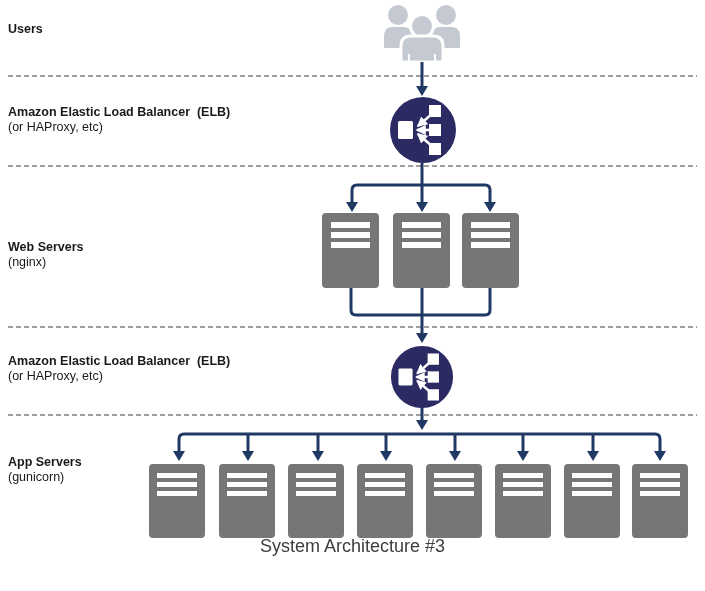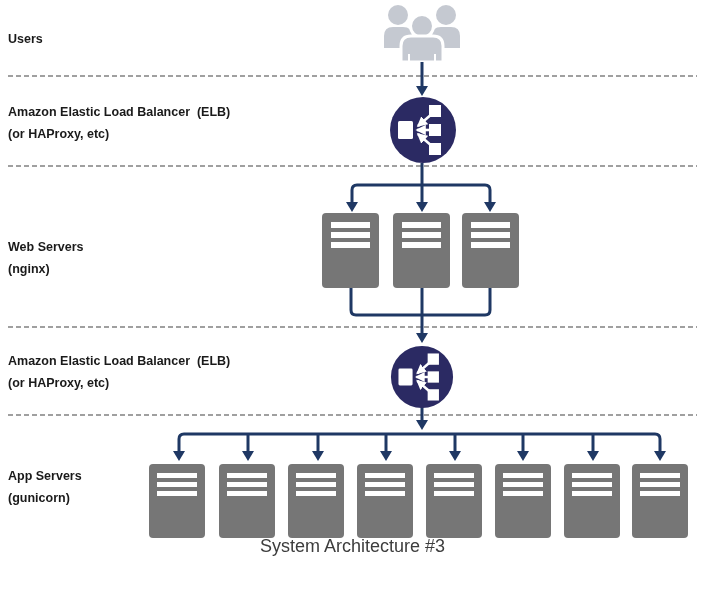--- a/index.html
+++ b/index.html
@@ -7,21 +7,21 @@
     position:relative;width:705px;height:591px;background:var(--background,#fff);
     font-family:"Liberation Sans",sans-serif;overflow:hidden;
   }
   .sep{
     position:absolute;left:8px;width:689px;height:2px;
     background:repeating-linear-gradient(90deg,var(--separator-gray,#8f8f8f) 0 5px,transparent 5px 8px);
     opacity:.85;
   }
   .tier-label{position:absolute;left:8px;color:var(--label-color,#1a1a1a);}
   .tier-label .label{font-size:12.5px;font-weight:bold;white-space:pre;line-height:15px;}
-  .tier-label .sublabel{font-size:12.5px;font-weight:bold;white-space:pre;line-height:15px;margin-top:7px;}
+  .tier-label .sublabel{font-size:12.5px;font-weight:normal;white-space:pre;line-height:15px;}
   svg.connectors{position:absolute;left:0;top:0;z-index:2;}
   svg.elb,svg.users{position:absolute;z-index:3;}
   .server-box{position:absolute;background:var(--server-gray,#767676);border-radius:4px;z-index:3;}
   .stripes{padding-top:9px;}
   .stripe{height:6px;background:#fff;margin:0 9px 4px 9px;}
   .server-box.app .stripe{height:5px;margin:0 8px 4px 8px;}
   .diagram-title{
     position:absolute;top:536px;left:0;width:705px;text-align:center;
     font-size:18px;color:var(--title-color,#3d3d3d);letter-spacing:0px;
   }
@@ -29,36 +29,36 @@
 </head>
 <body>
 
 <div id="canvas">
 
   <div class="sep" style="top:75px"></div>
   <div class="sep" style="top:165px"></div>
   <div class="sep" style="top:326px"></div>
   <div class="sep" style="top:414px"></div>
 
-  <div class="tier-label" style="top:32px">
+  <div class="tier-label" style="top:22px">
     <div class="label">Users</div>
   </div>
   <div class="tier-label" style="top:105px">
     <div class="label">Amazon Elastic Load Balancer  (ELB)</div>
     <div class="sublabel">(or HAProxy, etc)</div>
   </div>
   <div class="tier-label" style="top:240px">
     <div class="label">Web Servers</div>
     <div class="sublabel">(nginx)</div>
   </div>
   <div class="tier-label" style="top:354px">
     <div class="label">Amazon Elastic Load Balancer  (ELB)</div>
     <div class="sublabel">(or HAProxy, etc)</div>
   </div>
-  <div class="tier-label" style="top:469px">
+  <div class="tier-label" style="top:455px">
     <div class="label">App Servers</div>
     <div class="sublabel">(gunicorn)</div>
   </div>
 
   <svg class="connectors" width="705" height="591" viewBox="0 0 705 591">
     <g stroke="#1f3864" stroke-width="3" fill="none">
       <path d="M422,55 L422,87"></path>
       <path d="M422,163 L422,203"></path>
       <path d="M352,203 L352,190 Q352,185 357,185 L485,185 Q490,185 490,190 L490,203"></path>
       <path d="M351,288 L351,310 Q351,315 356,315 L485,315 Q490,315 490,310 L490,288"></path>

